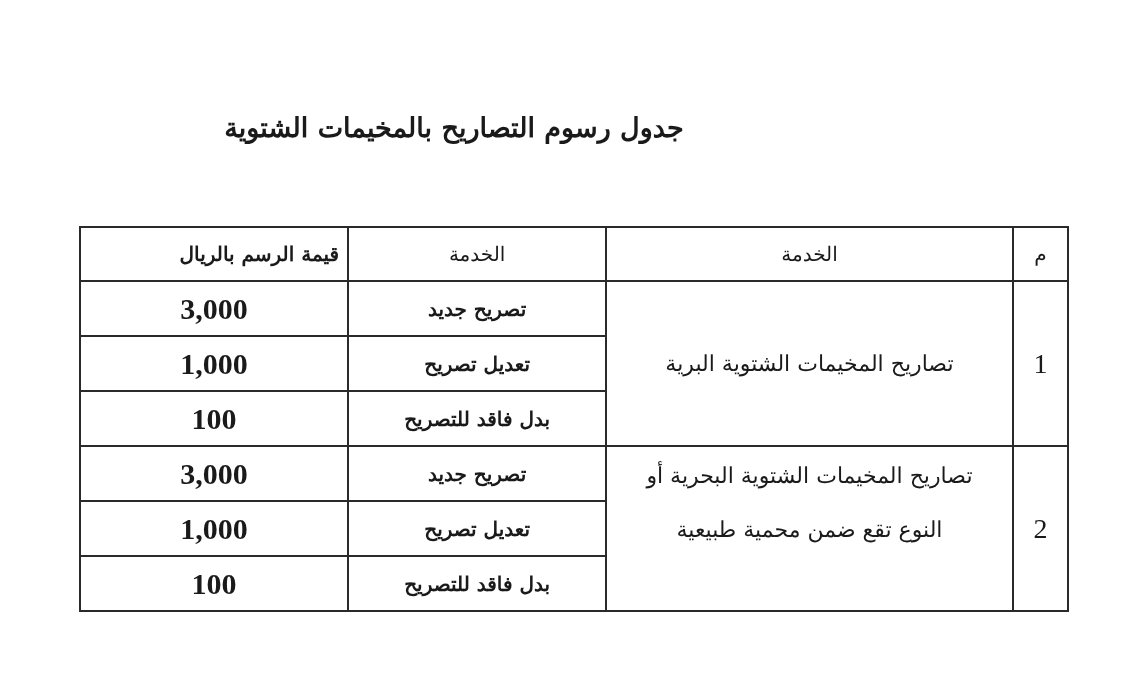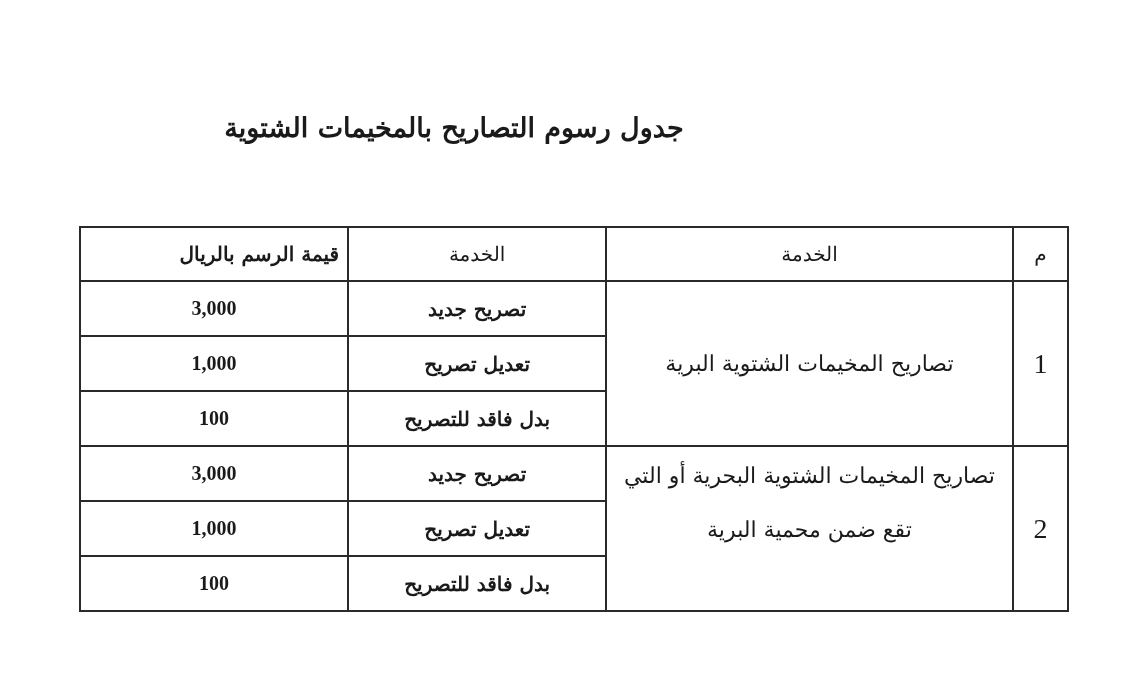--- a/index.html
+++ b/index.html
@@ -72,21 +72,21 @@
       line-height: 54px;
       padding: 0 14px !important;
     }
     .type-cell.top { vertical-align: top; padding-top: 2px !important; }
     .service-cell {
       font-size: 20px;
       font-weight: bold;
     }
     .fee-cell {
       font-family: "Liberation Serif", serif;
-      font-size: 20px;
+      font-size: 30px;
       font-weight: bold;
       direction: ltr;
     }
   </style>
 </head>
 <body>
 
 <div class="page-title">جدول رسوم التصاريح بالمخيمات الشتوية</div>
 
 <table class="fee-table">
@@ -114,21 +114,21 @@
     <tr>
       <td class="service-cell">تعديل تصريح</td>
       <td class="fee-cell">1,000</td>
     </tr>
     <tr>
       <td class="service-cell">بدل فاقد للتصريح</td>
       <td class="fee-cell">100</td>
     </tr>
     <tr>
       <td rowspan="3" class="num-cell">2</td>
-      <td rowspan="3" class="type-cell top">تصاريح المخيمات الشتوية البحرية أو التي تقع ضمن محمية البرية</td>
+      <td rowspan="3" class="type-cell top">تصاريح المخيمات الشتوية البحرية أو النوع تقع ضمن محمية طبيعية</td>
       <td class="service-cell">تصريح جديد</td>
       <td class="fee-cell">3,000</td>
     </tr>
     <tr>
       <td class="service-cell">تعديل تصريح</td>
       <td class="fee-cell">1,000</td>
     </tr>
     <tr>
       <td class="service-cell">بدل فاقد للتصريح</td>
       <td class="fee-cell">100</td>

